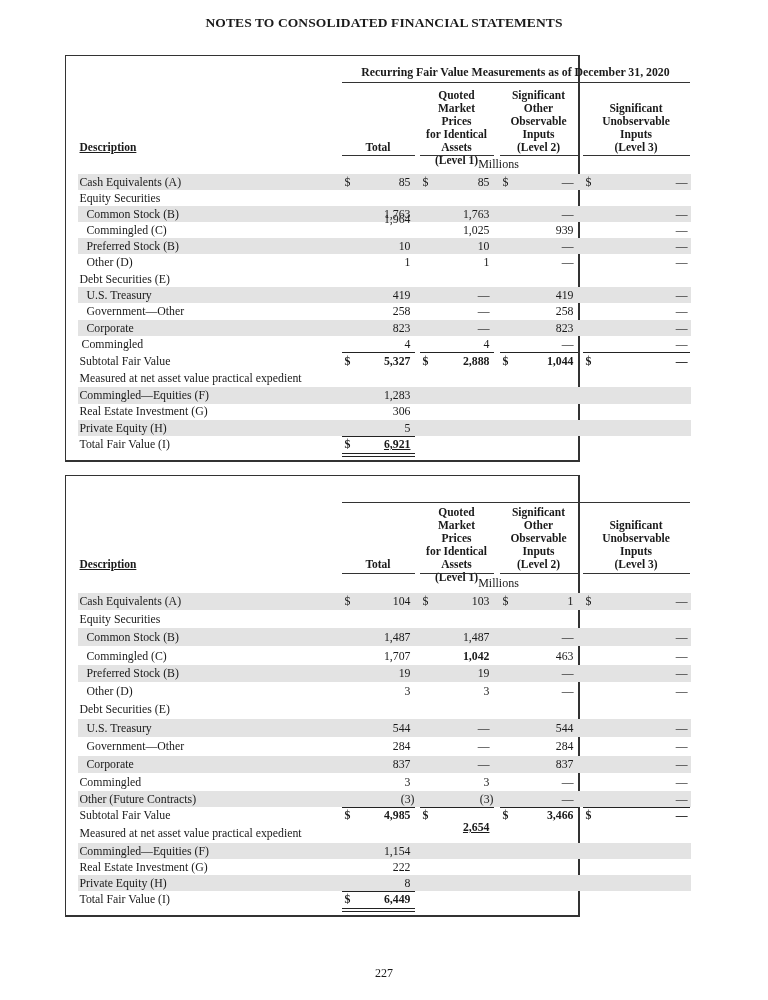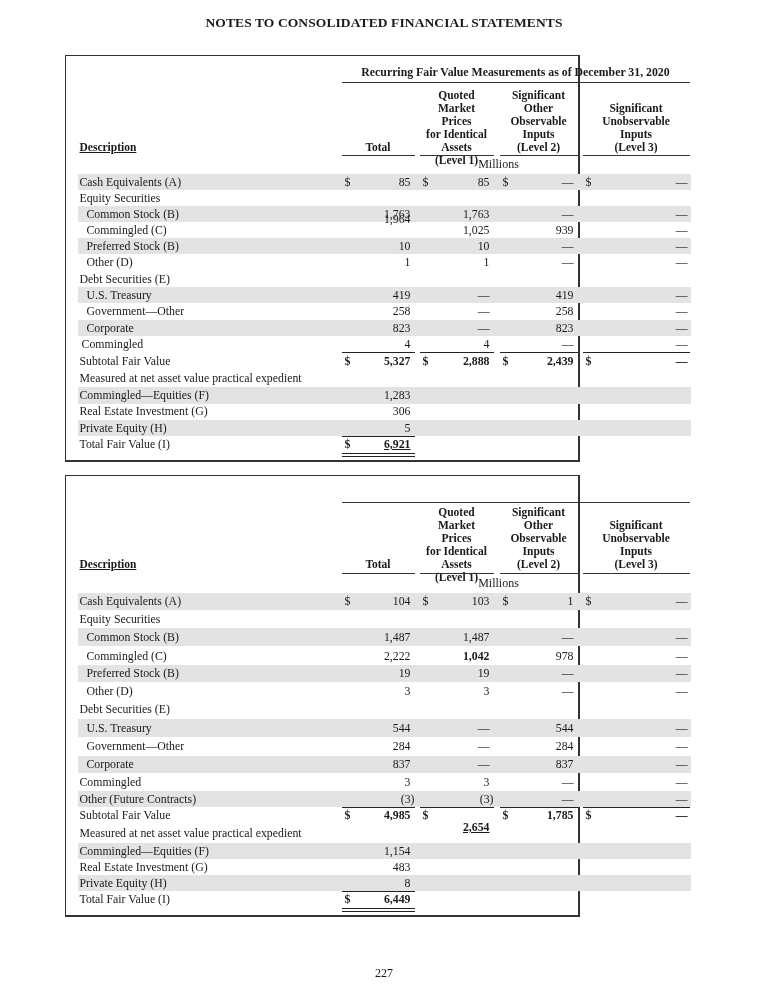--- a/index.html
+++ b/index.html
@@ -134,21 +134,21 @@
     <div class="rule" style="left: 353.5px; width: 74px; top: 295.5px;"></div>
     <div class="cell num" style="left: 433.5px; width: 74px; top: 279.5px;">—</div>
     <div class="rule" style="left: 433.5px; width: 78px; top: 295.5px;"></div>
     <div class="cell num" style="left: 516.5px; width: 105px; top: 279.5px;">—</div>
     <div class="rule" style="left: 516.5px; width: 107px; top: 295.5px;"></div>
     <div class="cell" style="left: 13.5px; top: 297px;">Subtotal Fair Value</div>
     <div class="cell num bold" style="left: 275.5px; width: 69px; top: 297px;">5,327</div>
     <div class="cell bold" style="left: 278.5px; top: 297px;">$</div>
     <div class="cell num bold" style="left: 353.5px; width: 70px; top: 297px;">2,888</div>
     <div class="cell bold" style="left: 356.5px; top: 297px;">$</div>
-    <div class="cell num bold" style="left: 433.5px; width: 74px; top: 297px;">2,439</div>
+    <div class="cell num bold" style="left: 433.5px; width: 74px; top: 297px;">1,044</div>
     <div class="cell bold" style="left: 436.5px; top: 297px;">$</div>
     <div class="cell num bold" style="left: 516.5px; width: 105px; top: 297px;">—</div>
     <div class="cell bold" style="left: 519.5px; top: 297px;">$</div>
     <div class="cell" style="left: 13.5px; top: 314px;">Measured at net asset value practical expedient</div>
     <div class="row-band" style="top: 330.5px; height: 17px;"></div>
     <div class="cell" style="left: 13.5px; top: 331px;">Commingled—Equities (F)</div>
     <div class="cell num" style="left: 275.5px; width: 69px; top: 331px;">1,283</div>
     <div class="cell" style="left: 13.5px; top: 346.5px;">Real Estate Investment (G)</div>
     <div class="cell num" style="left: 275.5px; width: 69px; top: 346.5px;">306</div>
     <div class="row-band" style="top: 363.5px; height: 16px;"></div>
@@ -200,23 +200,23 @@
     <div class="cell num" style="left: 516.5px; width: 105px; top: 117px;">—</div>
     <div class="cell" style="left: 519.5px; top: 117px;">$</div>
     <div class="cell" style="left: 13.5px; top: 135px;">Equity Securities</div>
     <div class="row-band" style="top: 151.5px; height: 18px;"></div>
     <div class="cell" style="left: 20.5px; top: 152.5px;">Common Stock (B)</div>
     <div class="cell num" style="left: 275.5px; width: 69px; top: 152.5px;">1,487</div>
     <div class="cell num" style="left: 353.5px; width: 70px; top: 152.5px;">1,487</div>
     <div class="cell num" style="left: 433.5px; width: 74px; top: 152.5px;">—</div>
     <div class="cell num" style="left: 516.5px; width: 105px; top: 152.5px;">—</div>
     <div class="cell" style="left: 20.5px; top: 171.5px;">Commingled (C)</div>
-    <div class="cell num" style="left: 275.5px; width: 69px; top: 171.5px;">2,222</div>
+    <div class="cell num" style="left: 275.5px; width: 69px; top: 171.5px;">1,707</div>
     <div class="cell num" style="left: 353.5px; width: 70px; top: 171.5px; font-weight: bold;">1,042</div>
-    <div class="cell num" style="left: 433.5px; width: 74px; top: 171.5px;">978</div>
+    <div class="cell num" style="left: 433.5px; width: 74px; top: 171.5px;">463</div>
     <div class="cell num" style="left: 516.5px; width: 105px; top: 171.5px;">—</div>
     <div class="row-band" style="top: 188.5px; height: 17px;"></div>
     <div class="cell" style="left: 20.5px; top: 189px;">Preferred Stock (B)</div>
     <div class="cell num" style="left: 275.5px; width: 69px; top: 189px;">19</div>
     <div class="cell num" style="left: 353.5px; width: 70px; top: 189px;">19</div>
     <div class="cell num" style="left: 433.5px; width: 74px; top: 189px;">—</div>
     <div class="cell num" style="left: 516.5px; width: 105px; top: 189px;">—</div>
     <div class="cell" style="left: 20.5px; top: 207px;">Other (D)</div>
     <div class="cell num" style="left: 275.5px; width: 69px; top: 207px;">3</div>
     <div class="cell num" style="left: 353.5px; width: 70px; top: 207px;">3</div>
@@ -253,30 +253,30 @@
     <div class="rule" style="left: 353.5px; width: 74px; top: 330.5px;"></div>
     <div class="cell num" style="left: 433.5px; width: 74px; top: 314.5px;">—</div>
     <div class="rule" style="left: 433.5px; width: 78px; top: 330.5px;"></div>
     <div class="cell num" style="left: 516.5px; width: 105px; top: 314.5px;">—</div>
     <div class="rule" style="left: 516.5px; width: 107px; top: 330.5px;"></div>
     <div class="cell" style="left: 13.5px; top: 331px;">Subtotal Fair Value</div>
     <div class="cell num bold" style="left: 275.5px; width: 69px; top: 331px;">4,985</div>
     <div class="cell bold" style="left: 278.5px; top: 331px;">$</div>
     <div class="cell num bold" style="left: 353.5px; width: 70px; top: 343px; text-decoration: underline;">2,654</div>
     <div class="cell bold" style="left: 356.5px; top: 331px;">$</div>
-    <div class="cell num bold" style="left: 433.5px; width: 74px; top: 331px;">1,785</div>
+    <div class="cell num bold" style="left: 433.5px; width: 74px; top: 331px;">3,466</div>
     <div class="cell bold" style="left: 436.5px; top: 331px;">$</div>
     <div class="cell num bold" style="left: 516.5px; width: 105px; top: 331px;">—</div>
     <div class="cell bold" style="left: 519.5px; top: 331px;">$</div>
     <div class="cell" style="left: 13.5px; top: 349px;">Measured at net asset value practical expedient</div>
     <div class="row-band" style="top: 366.5px; height: 16px;"></div>
     <div class="cell" style="left: 13.5px; top: 366.5px;">Commingled—Equities (F)</div>
     <div class="cell num" style="left: 275.5px; width: 69px; top: 366.5px;">1,154</div>
     <div class="cell" style="left: 13.5px; top: 382.5px;">Real Estate Investment (G)</div>
-    <div class="cell num" style="left: 275.5px; width: 69px; top: 382.5px;">483</div>
+    <div class="cell num" style="left: 275.5px; width: 69px; top: 382.5px;">222</div>
     <div class="row-band" style="top: 398.5px; height: 16px;"></div>
     <div class="cell" style="left: 13.5px; top: 398.5px;">Private Equity (H)</div>
     <div class="cell num" style="left: 275.5px; width: 69px; top: 398.5px;">8</div>
     <div class="rule" style="left: 275.5px; width: 73px; top: 414.5px;"></div>
     <div class="cell" style="left: 13.5px; top: 415px;">Total Fair Value (I)</div>
     <div class="cell num bold" style="left: 275.5px; width: 69px; top: 415px;">6,449</div>
     <div class="cell bold" style="left: 278.5px; top: 415px;">$</div>
     <div class="dbl" style="left: 275.5px; width: 73px; top: 431.5px;"></div>
   </div>
 

